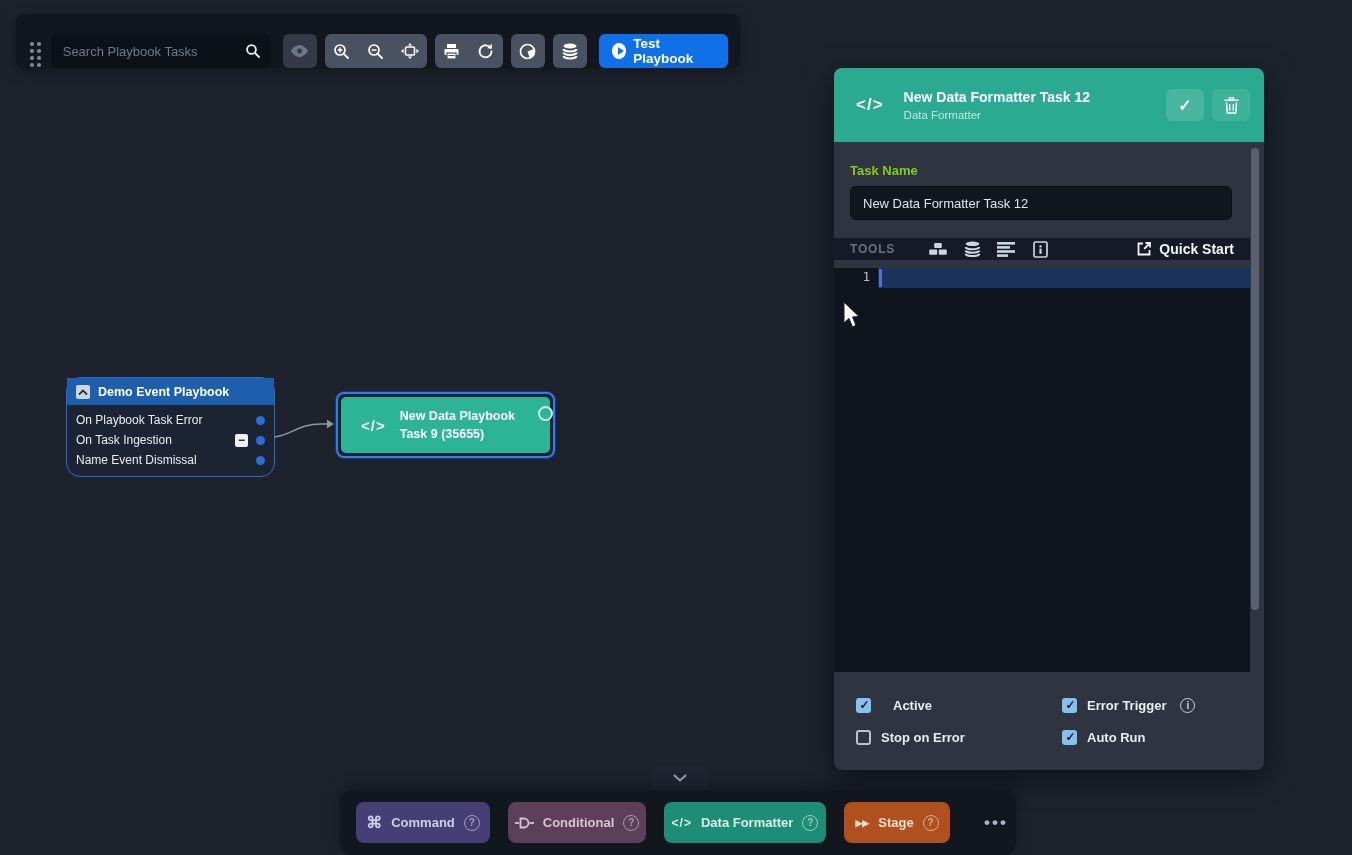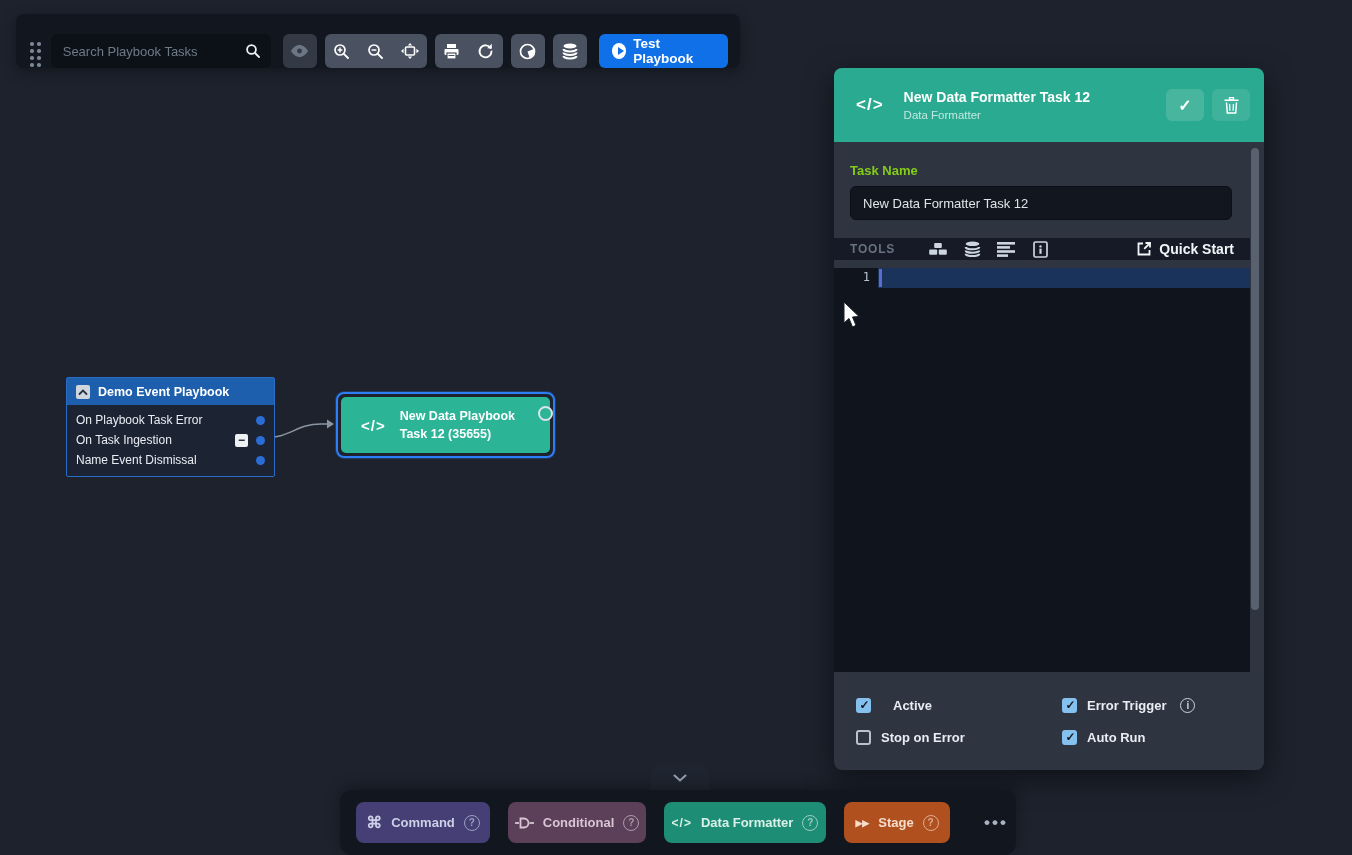--- a/index.html
+++ b/index.html
@@ -44,21 +44,21 @@
     display:flex; align-items:center; gap:7px; cursor:pointer;
     color:#fff; font-size:13.5px; font-weight:700;
   }
   .play-circle { width:16px; height:16px; border-radius:50%; background:#fff; position:relative; }
   .play-circle::after { content:""; position:absolute; left:6px; top:4px;
     border-left:6px solid #1070e8; border-top:4px solid transparent; border-bottom:4px solid transparent; }
 
   
   .trigger-node {
     left:66px; top:377px; width:209px;
-    border:1px solid #2a6cc8; background:#1c2433; border-radius:2px;
+    border:1px solid #2a6cc8; background:#1c2433; border-radius:14px;
   }
   .trigger-head {
     height:27px; background:#1d5fad; display:flex; align-items:center; gap:8px; padding:0 9px;
     font-size:12.5px; font-weight:700; color:#fff;
   }
   .collapse-box { width:14px; height:14px; background:#cfd6de; border-radius:2px;
     display:flex; align-items:center; justify-content:center; color:#2a3342; cursor:pointer; }
   .trigger-body { padding:5px 0 6px; }
   .trigger-row { height:20px; display:flex; align-items:center; padding:0 9px; position:relative;
     font-size:12px; color:#e9edf3; }
@@ -308,21 +308,21 @@
       <span class="out-dot"></span>
     </div>
   </div>
 </div>
 
 <div class="abs task-node">
   <div class="task-node-inner">
     <span class="task-node-code">&lt;/&gt;</span>
     <span class="task-node-text">
       <span>New Data Playbook</span><br>
-      <span>Task 12 (35655)</span>
+      <span>Task 9 (35655)</span>
     </span>
   </div>
   <span class="task-port"></span>
 </div>
 
 <div class="abs side-panel">
   <div class="panel-head">
     <span class="panel-head-code">&lt;/&gt;</span>
     <div class="panel-head-titles">
       <div class="panel-title">New Data Formatter Task 12</div>

